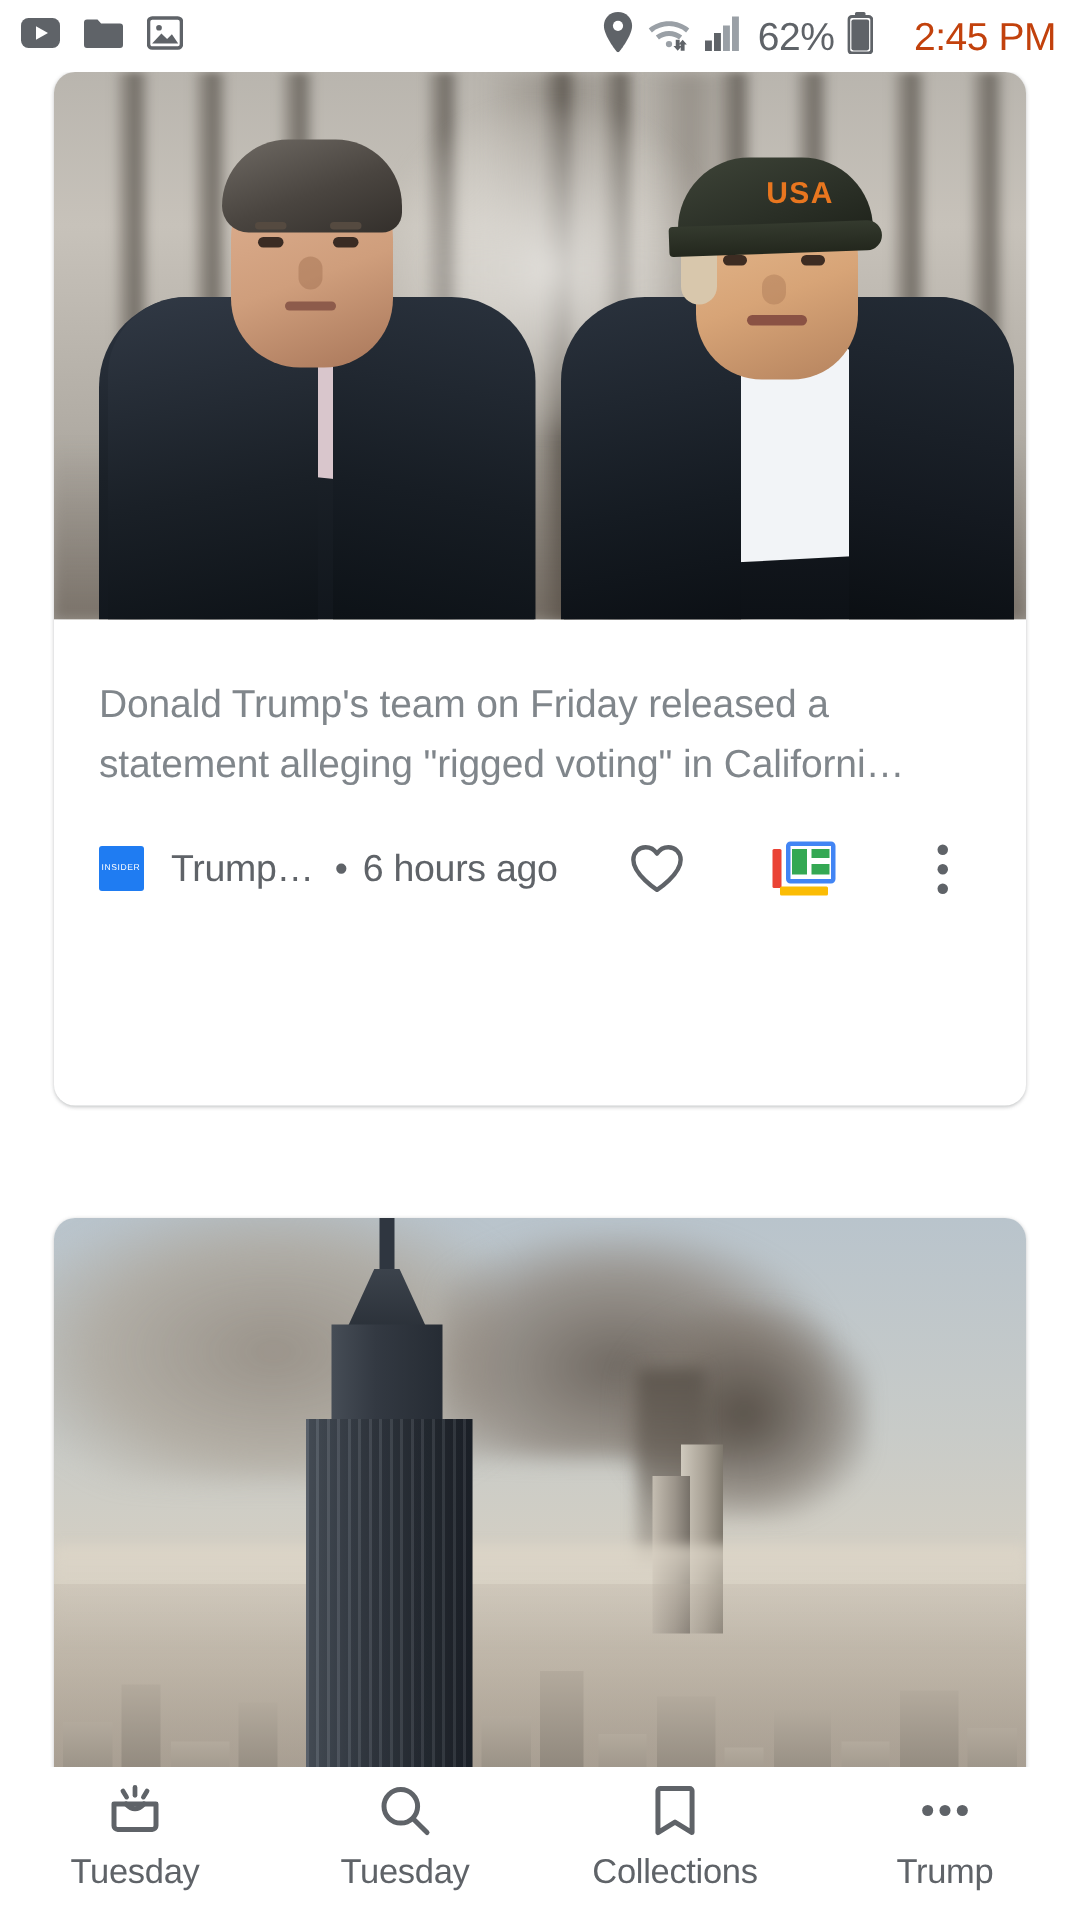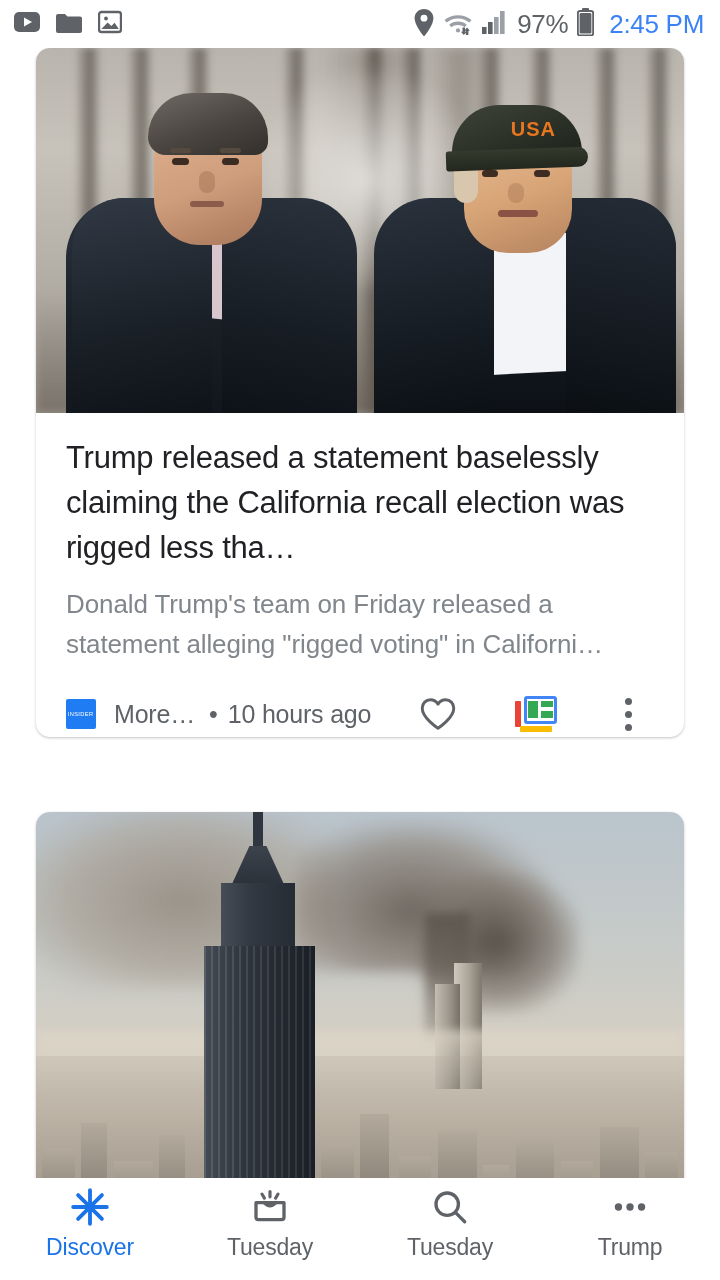--- a/index.html
+++ b/index.html
@@ -37,23 +37,23 @@
   .sicon { display: inline-block; }
 
   .battery-pct {
     font-size: 26px;
     color: #5f6368;
     letter-spacing: -0.3px;
     font-family: "Liberation Sans", sans-serif;
   }
   .clock {
     font-size: 26px;
-    color: #3b82f6;
+    color: #c2410c;
     letter-spacing: -0.3px;
-    margin-left: 6px;
+    margin-left: 18px;
   }
 
   
   #feed {
     position: absolute;
     top: 48px; left: 0;
     width: 720px;
     height: 1130px;
     background: #ffffff;
     overflow: hidden;
@@ -461,21 +461,21 @@
         </svg>
       </span>
       <span class="sicon">
         <svg width="26" height="24" viewBox="0 0 26 24">
           <rect x="0" y="17" width="4.6" height="7" fill="#5f6368"></rect>
           <rect x="6" y="12" width="4.6" height="12" fill="#5f6368"></rect>
           <rect x="12" y="7" width="4.6" height="17" fill="#9aa0a6"></rect>
           <rect x="18" y="1" width="4.6" height="23" fill="#9aa0a6"></rect>
         </svg>
       </span>
-      <span class="battery-pct">97%</span>
+      <span class="battery-pct">62%</span>
       <span class="sicon">
         <svg width="17" height="28" viewBox="0 0 17 28">
           <rect x="5" y="0" width="7" height="3" rx="1" fill="#5f6368"></rect>
           <rect x="0.8" y="3" width="15.4" height="24.4" rx="2.2" fill="none" stroke="#5f6368" stroke-width="2"></rect>
           <rect x="2.6" y="5" width="11.8" height="20.6" rx="1.4" fill="#5f6368"></rect>
         </svg>
       </span>
       <span class="clock">2:45 PM</span>
     </div>
   </div>
@@ -525,30 +525,29 @@
         <div class="pB-nose"></div>
         <div class="pB-mouth"></div>
         <div class="pB-cap"></div>
         <div class="pB-brim"></div>
         <div class="pB-usa">USA</div>
         <div class="pB-jacketL"></div>
         <div class="pB-jacketR"></div>
       </div>
 
       <div class="card-body">
-        <div class="headline">Trump released a statement baselessly claiming the California recall election was rigged less tha…</div>
         <div class="snippet">Donald Trump's team on Friday released a statement alleging "rigged voting" in Californi…</div>
 
         <div class="meta-row">
           <div class="pub-logo">
             <span>INSIDER</span>
           </div>
-          <div class="pub-name">More…</div>
+          <div class="pub-name">Trump…</div>
           <div class="meta-dot">•</div>
-          <div class="meta-time">10 hours ago</div>
+          <div class="meta-time">6 hours ago</div>
 
           <div class="meta-spacer"></div>
 
           <div class="act act-heart">
             <svg width="38" height="34" viewBox="0 0 24 22">
               <path d="M12 20.2 C12 20.2 1.8 13.6 1.8 7.2 C1.8 4.1 4.2 1.8 7.1 1.8 C9 1.8 10.9 2.9 12 4.6 C13.1 2.9 15 1.8 16.9 1.8 C19.8 1.8 22.2 4.1 22.2 7.2 C22.2 13.6 12 20.2 12 20.2 Z" fill="none" stroke="#5f6368" stroke-width="1.9" stroke-linejoin="round"></path>
             </svg>
           </div>
 
           <div class="act act-news">
@@ -602,33 +601,20 @@
         <div class="p2-esb-upper"></div>
         <div class="p2-esb-main"></div>
         <div class="p2-esb-lines"></div>
       </div>
     </div>
 
   </div>
 
   <div id="bottom-nav">
 
-    <div class="nav-item active">
-      <div class="nav-ico">
-        <svg width="42" height="42" viewBox="0 0 24 24">
-          <g stroke="#1a73e8" stroke-width="2.2" stroke-linecap="round">
-            <line x1="12" y1="2.4" x2="12" y2="21.6"></line>
-            <line x1="2.4" y1="12" x2="21.6" y2="12"></line>
-            <line x1="5.2" y1="5.2" x2="18.8" y2="18.8"></line>
-            <line x1="18.8" y1="5.2" x2="5.2" y2="18.8"></line>
-          </g>
-        </svg>
-      </div>
-      <div class="nav-label">Discover</div>
-    </div>
 
     <div class="nav-item">
       <div class="nav-ico">
         <svg width="42" height="42" viewBox="0 0 24 24">
           <path d="M4 9.5 h16 v8.3 a1.4 1.4 0 0 1 -1.4 1.4 H5.4 A1.4 1.4 0 0 1 4 17.8 Z" fill="none" stroke="#5f6368" stroke-width="1.9" stroke-linejoin="round"></path>
           <path d="M8.6 9.5 q3.4 3.6 6.8 0" fill="none" stroke="#5f6368" stroke-width="1.9" stroke-linecap="round"></path>
           <g stroke="#5f6368" stroke-width="1.8" stroke-linecap="round">
             <line x1="12" y1="3.2" x2="12" y2="6.2"></line>
             <line x1="7.4" y1="4.6" x2="8.8" y2="6.9"></line>
             <line x1="16.6" y1="4.6" x2="15.2" y2="6.9"></line>
@@ -641,20 +627,28 @@
     <div class="nav-item">
       <div class="nav-ico">
         <svg width="42" height="42" viewBox="0 0 24 24">
           <circle cx="10.4" cy="10.4" r="6.4" fill="none" stroke="#5f6368" stroke-width="1.9"></circle>
           <line x1="15.2" y1="15.2" x2="20.4" y2="20.4" stroke="#5f6368" stroke-width="1.9" stroke-linecap="round"></line>
         </svg>
       </div>
       <div class="nav-label">Tuesday</div>
     </div>
 
+    <div class="nav-item">
+      <div class="nav-ico">
+        <svg width="42" height="42" viewBox="0 0 24 24">
+          <path d="M6.4 3.6 h11.2 a0.9 0.9 0 0 1 0.9 0.9 V20.4 L12 16.4 L5.5 20.4 V4.5 a0.9 0.9 0 0 1 0.9 -0.9 Z" fill="none" stroke="#5f6368" stroke-width="1.9" stroke-linejoin="round"></path>
+        </svg>
+      </div>
+      <div class="nav-label">Collections</div>
+    </div>
 
     <div class="nav-item">
       <div class="nav-ico">
         <svg width="42" height="42" viewBox="0 0 24 24">
           <circle cx="5.4" cy="12" r="2.1" fill="#5f6368"></circle>
           <circle cx="12" cy="12" r="2.1" fill="#5f6368"></circle>
           <circle cx="18.6" cy="12" r="2.1" fill="#5f6368"></circle>
         </svg>
       </div>
       <div class="nav-label">Trump</div>

